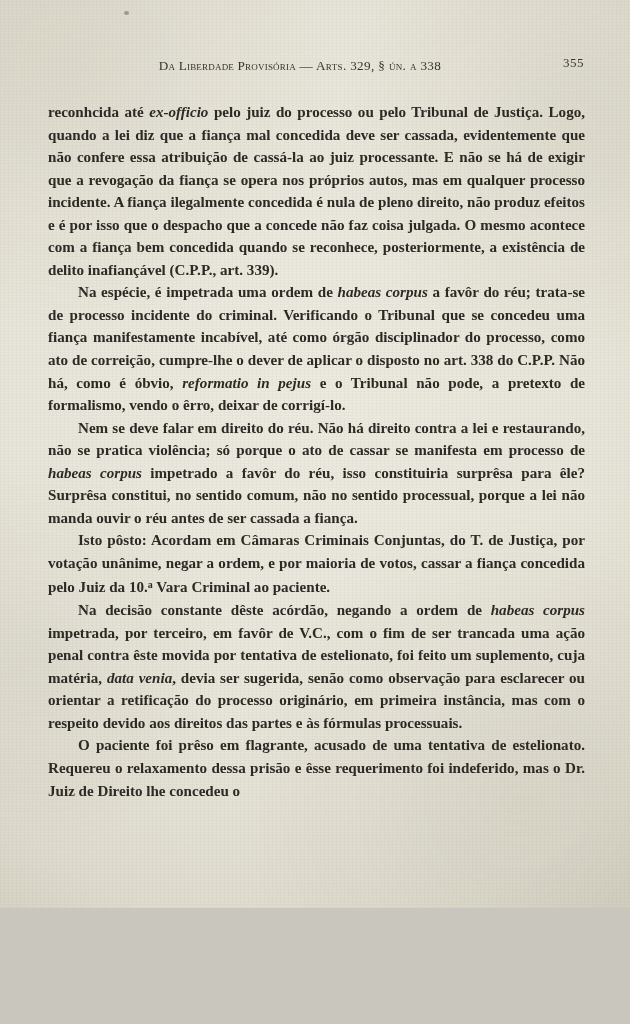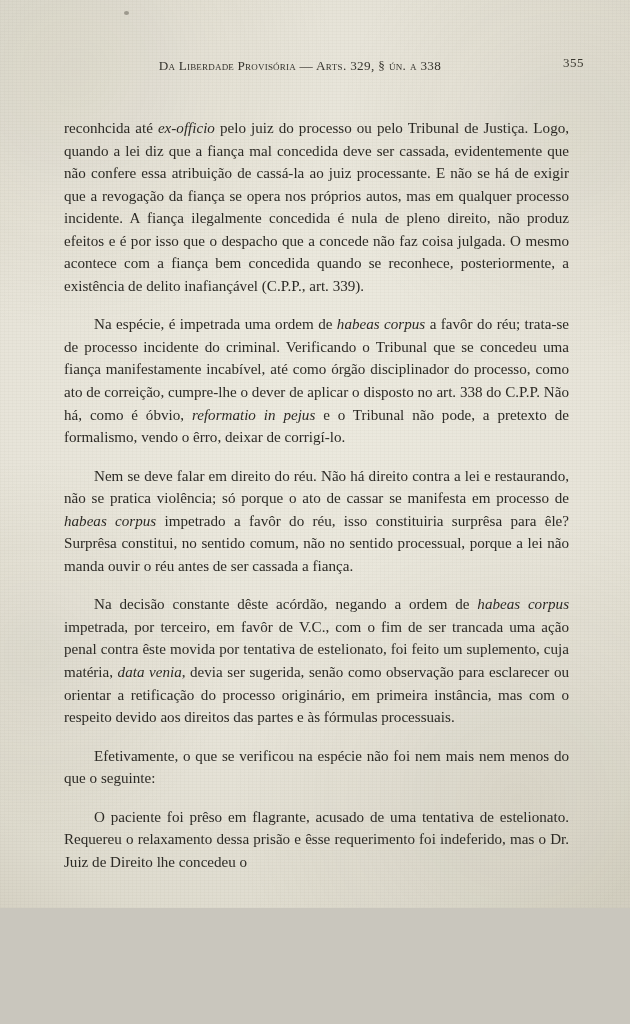--- a/index.html
+++ b/index.html
@@ -84,24 +84,25 @@
     left: 48px;
     top: 101px;
     width: 537px;
     font-size: 15.1px;
     line-height: 22.55px;
     text-align: justify;
     text-justify: inter-word;
     color: #2c2a25;
   }
   p.para {
-    margin: 16px;
+    margin: 0;
     text-indent: 30px;
     text-align: justify;
     hyphens: manual;
+    font-weight: bold;
   }
   p.para.flush {
     text-indent: 0;
   }
   i, .it {
     font-style: italic;
   }
   .sc {
     font-variant: small-caps;
     letter-spacing: .2px;
@@ -136,19 +137,19 @@
       <div class="runhead-title">
         <span class="sc">Da Liberdade Provisória</span><span> — Arts. 329, § ún. a 338</span>
       </div>
       <div class="folio">355</div>
     </div>
 
     <div class="body" id="body-text">
         <p class="para flush"><span>reconhcida até </span><i class="it">ex-officio</i><span> pelo juiz do processo ou pelo Tribunal de Justiça.  Logo, quando a lei diz que a fiança mal concedida deve ser cassada, evidentemente que não confere essa atribuição de cassá-la ao juiz processante.  E não se há de exigir que a revogação da fiança se opera nos próprios autos, mas em qualquer processo incidente.  A fiança ilegalmente concedida é nula de pleno direito, não produz efeitos e é por isso que o despacho que a concede não faz coisa julgada.  O mesmo acontece com a fiança bem concedida quando se reconhece, posteriormente, a existência de delito inafiançável (C.P.P., art. 339).</span></p>
         <p class="para"><span>Na espécie, é impetrada uma ordem de </span><i class="it">habeas corpus</i><span> a favôr do réu; trata-se de processo incidente do criminal.  Verificando o Tribunal que se concedeu uma fiança manifestamente incabível, até como órgão disciplinador do processo, como ato de correição, cumpre-lhe o dever de aplicar o disposto no art. 338 do C.P.P. Não há, como é óbvio, </span><i class="it">reformatio in pejus</i><span> e o Tribunal não pode, a pretexto de formalismo, vendo o êrro, deixar de corrigí-lo.</span></p>
         <p class="para"><span>Nem se deve falar em direito do réu.  Não há direito contra a lei e restaurando, não se pratica violência;  só porque o ato de cassar se manifesta em processo de </span><i class="it">habeas corpus</i><span> impetrado a favôr do réu, isso constituiria surprêsa para êle? Surprêsa constitui, no sentido comum, não no sentido processual, porque a lei não manda ouvir o réu antes de ser cassada a fiança.</span></p>
+        <p class="para"><span>Isto pôsto:  Acordam em Câmaras Criminais Conjuntas, do T. de Justiça, por votação unânime, negar a ordem, e por maioria de votos, cassar a fiança concedida pelo Juiz da 10.</span><span class="ord">a</span><span> Vara Criminal ao paciente.</span></p>
         <p class="para"><span>Na decisão constante dêste acórdão, negando a ordem de </span><i class="it">habeas corpus</i><span> impetrada, por terceiro, em favôr de V.C., com o fim de ser trancada uma ação penal contra êste movida por tentativa de estelionato, foi feito um suplemento, cuja matéria, </span><i class="it">data venia</i><span>, devia ser sugerida, senão como observação para esclarecer ou orientar a retificação do processo originário, em primeira instância, mas com o respeito devido aos direitos das partes e às fórmulas processuais.</span></p>
-        <p class="para"><span>Efetivamente, o que se verificou na espécie não foi nem mais nem menos do que o seguinte:</span></p>
         <p class="para"><span>O paciente foi prêso em flagrante, acusado de uma tentativa de estelionato.  Requereu o relaxamento dessa prisão e êsse requerimento foi indeferido, mas o Dr. Juiz de Direito lhe concedeu o</span></p>
       </div>
 
   </div>
 </div>
 
 </body></html>

